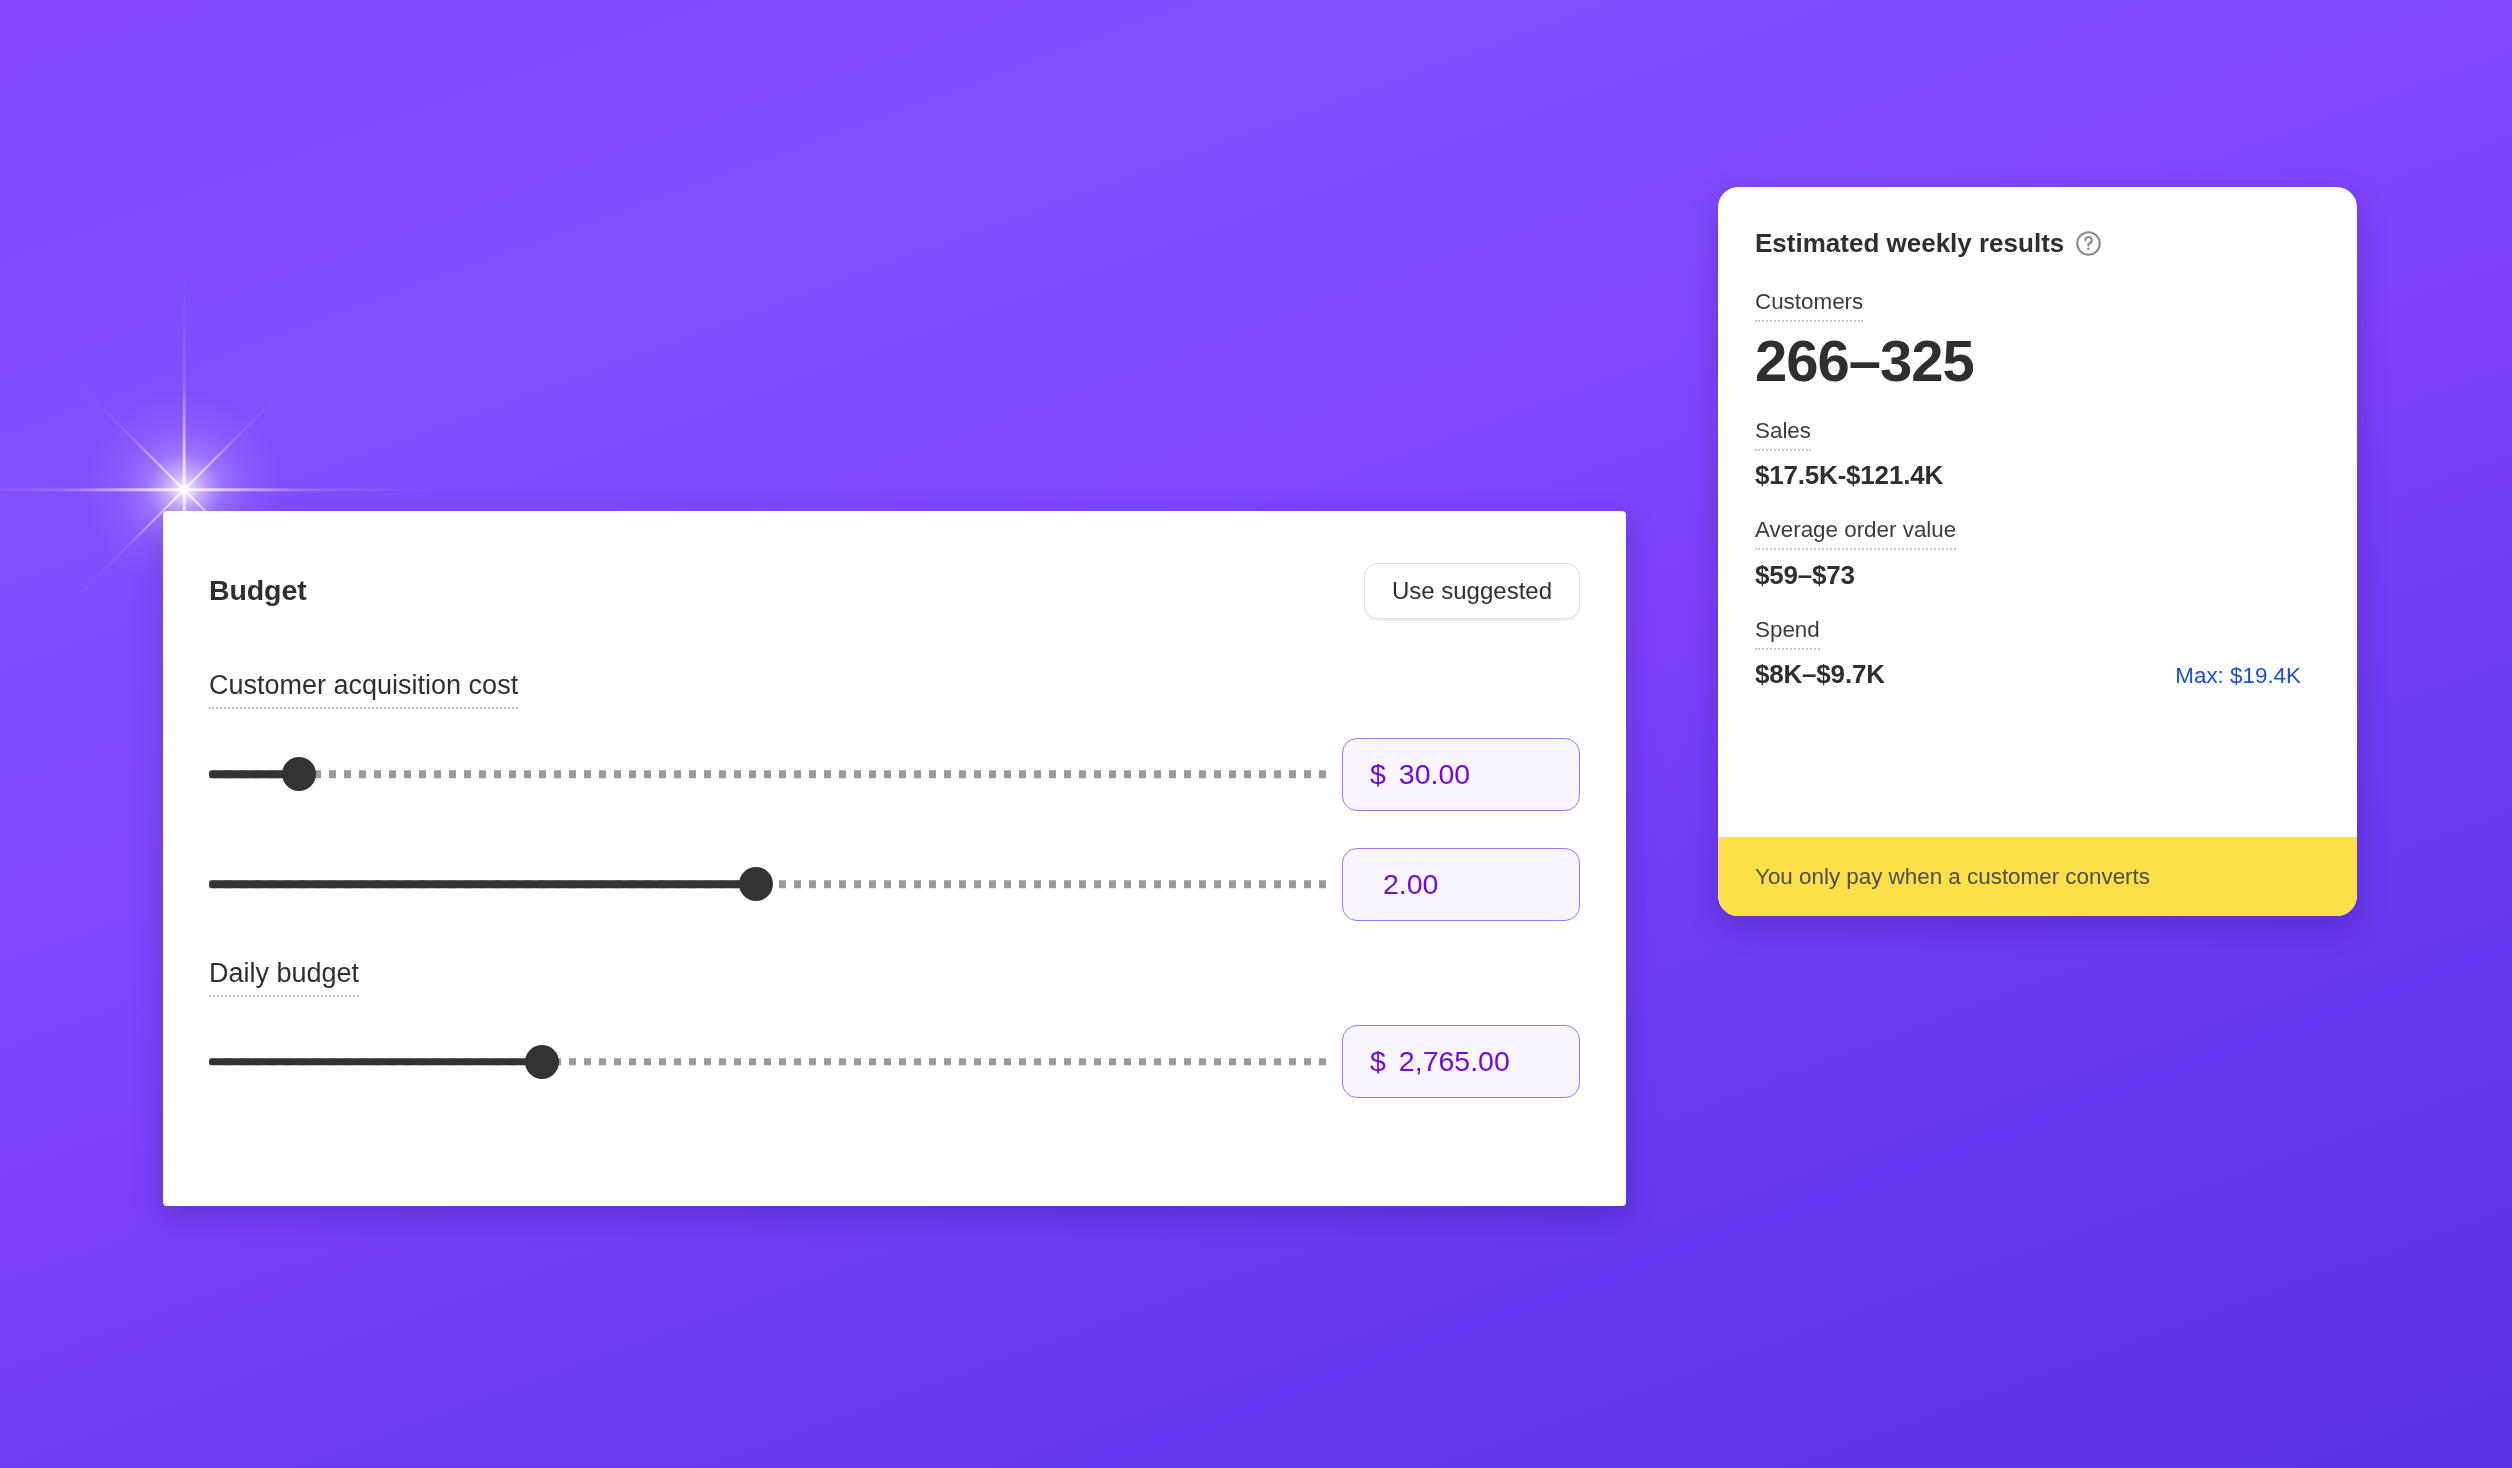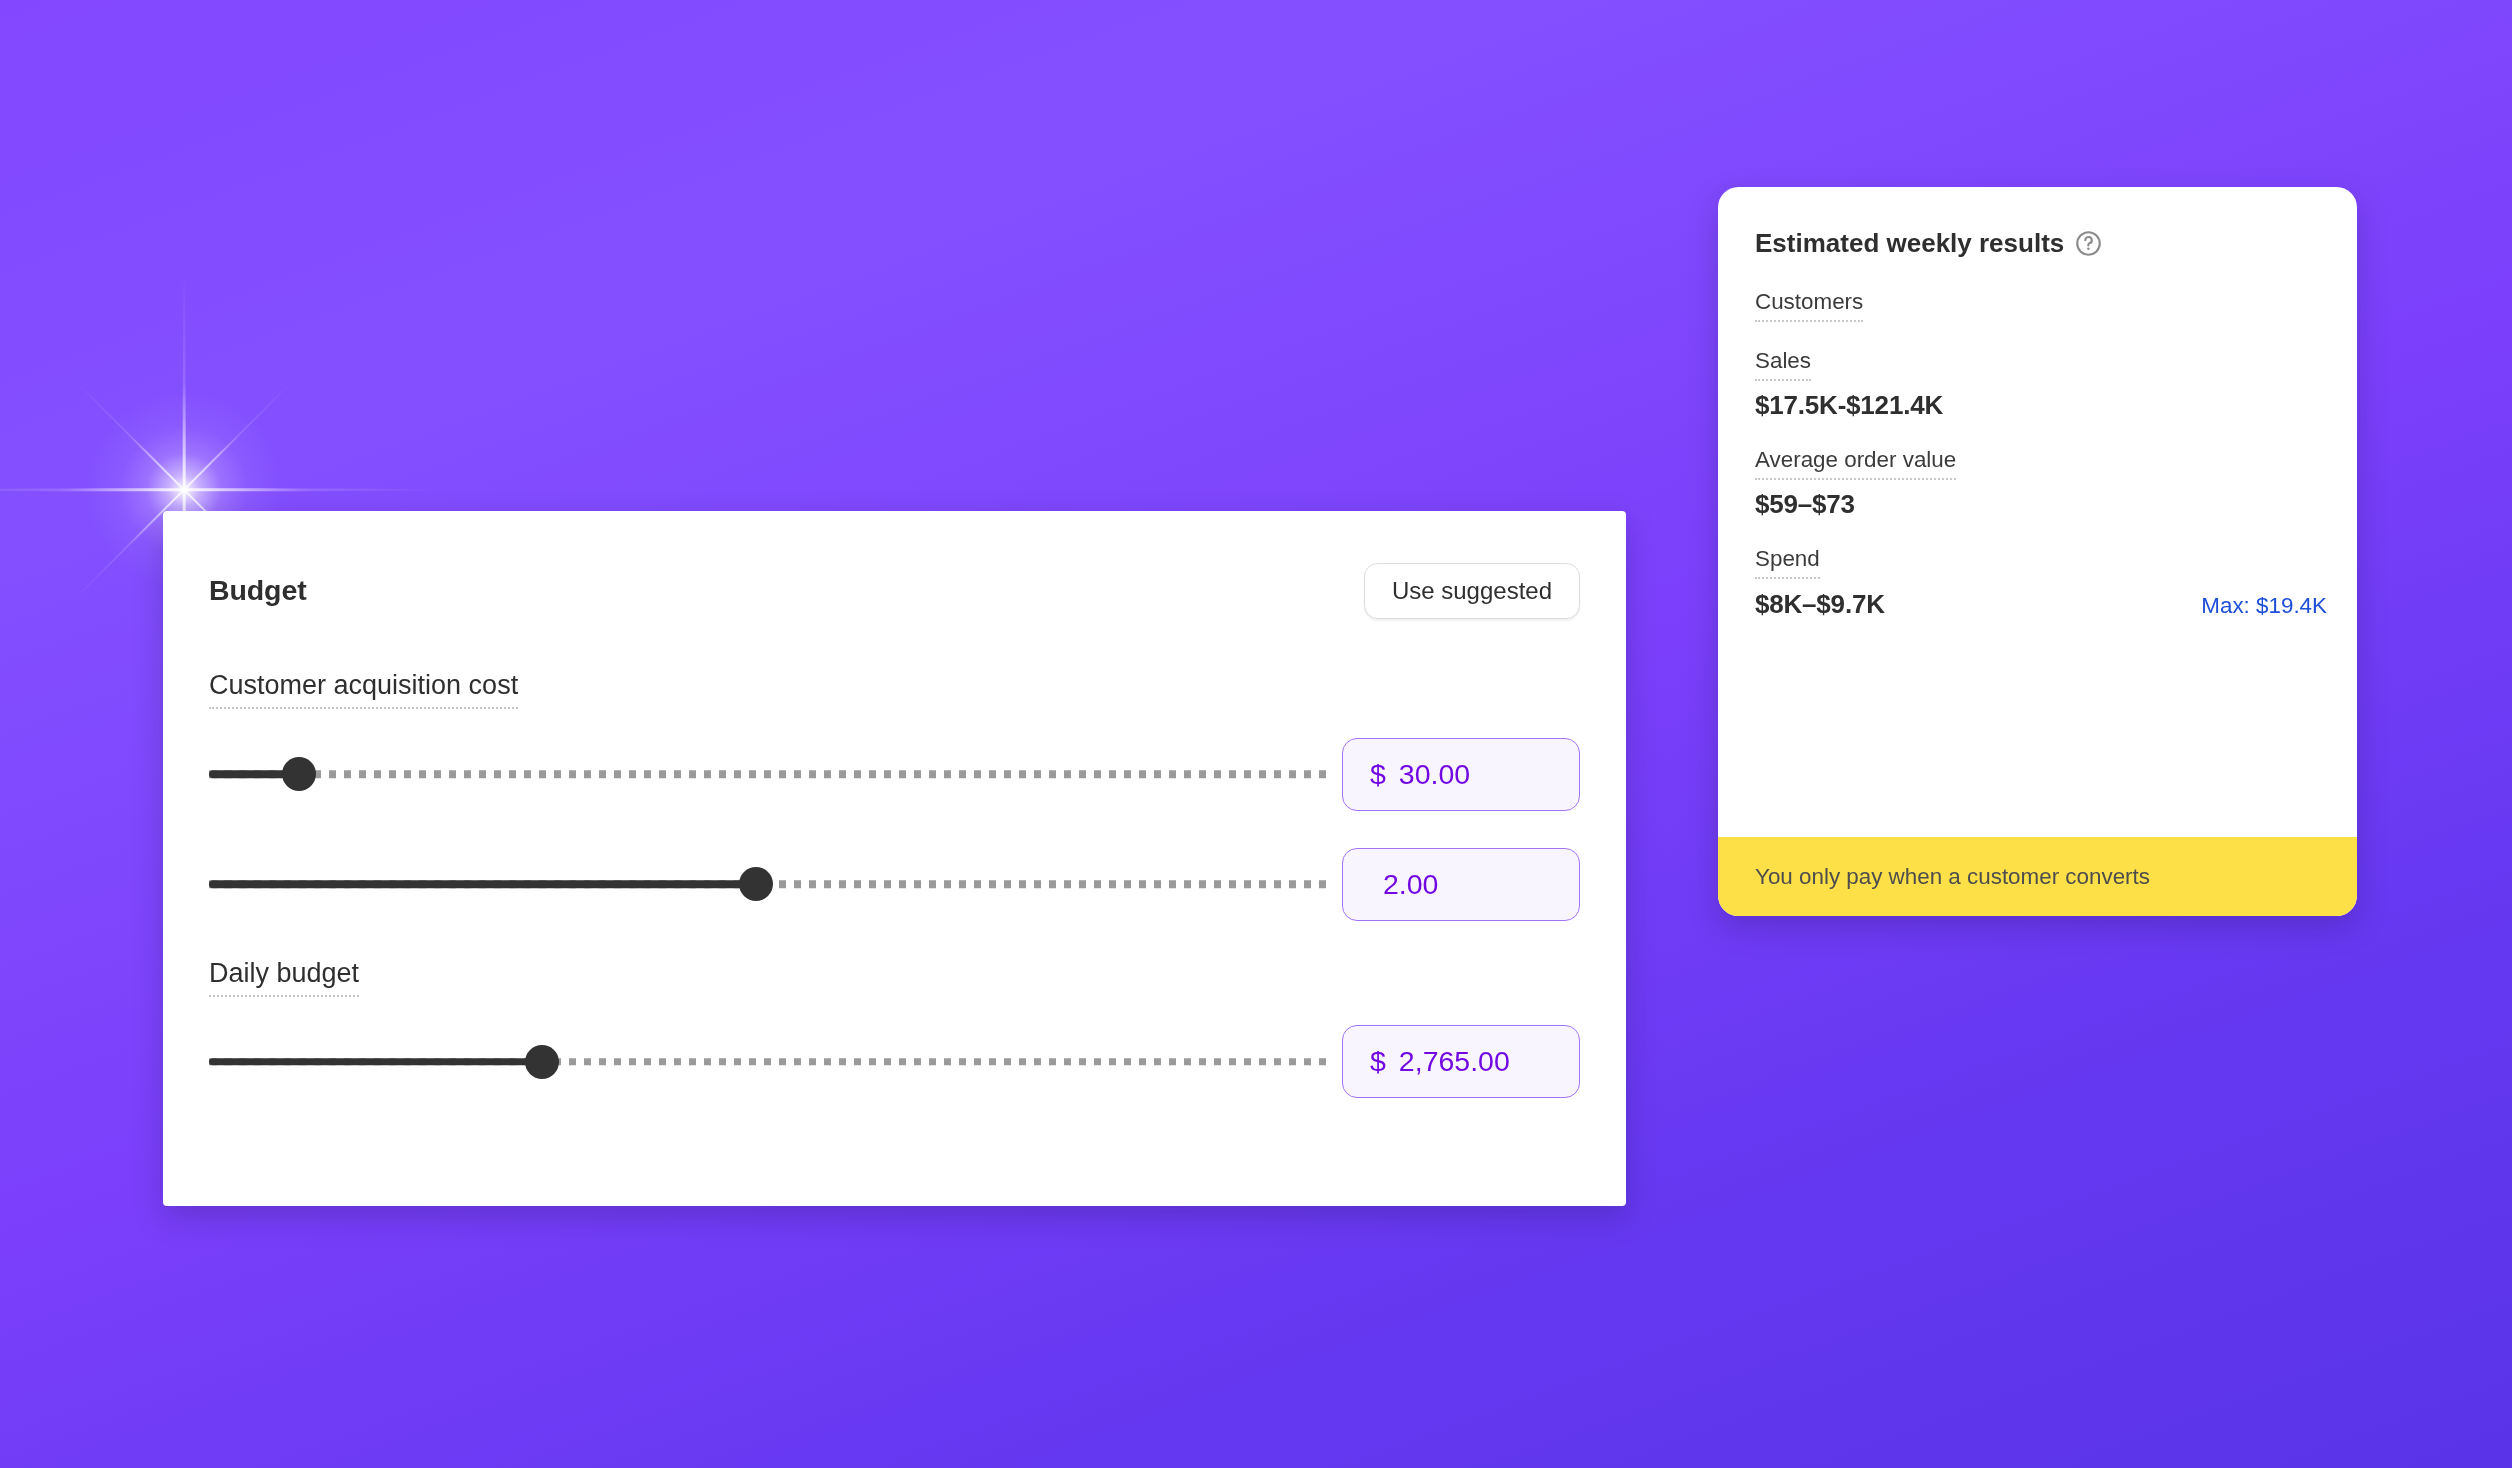--- a/index.html
+++ b/index.html
@@ -175,21 +175,21 @@
     left: 1718px;
     top: 187px;
     width: 639px;
     height: 729px;
     background: #ffffff;
     border-radius: 20.4px;
     box-shadow: 0 11px 31px rgba(26, 12, 66, 0.22);
     overflow: hidden;
   }
 
-  .results-body { padding: 41px 30px 0 37px; }
+  .results-body { padding: 41px 56px 0 37px; }
 
   .results-head {
     display: flex;
     align-items: center;
     gap: 11px;
     margin-bottom: 30px;
   }
   .results-title {
     font-size: 26px;
     font-weight: bold;
@@ -321,20 +321,23 @@
       <span class="results-title">Estimated weekly results</span>
       <svg id="help-icon" viewBox="0 0 24 24">
         <circle cx="12" cy="12" r="10" fill="none" stroke="#8c8c8c" stroke-width="1.9"></circle>
         <path d="M9.2 9.1a2.85 2.85 0 1 1 3.6 2.75c-.62.2-.92.72-.92 1.35v.5" fill="none" stroke="#8c8c8c" stroke-width="1.9" stroke-linecap="round"></path>
         <circle cx="11.9" cy="16.6" r="1.15" fill="#8c8c8c"></circle>
       </svg>
     </div>
 
     <div class="metric">
       <span class="metric-label">Customers</span>
+      <div class="metric-value-row">
+        <span class="metric-value huge">266–325</span>
+      </div>
     </div>
 
     <div class="metric">
       <span class="metric-label">Sales</span>
       <div class="metric-value-row">
         <span class="metric-value">$17.5K-$121.4K</span>
       </div>
     </div>
 
     <div class="metric">

